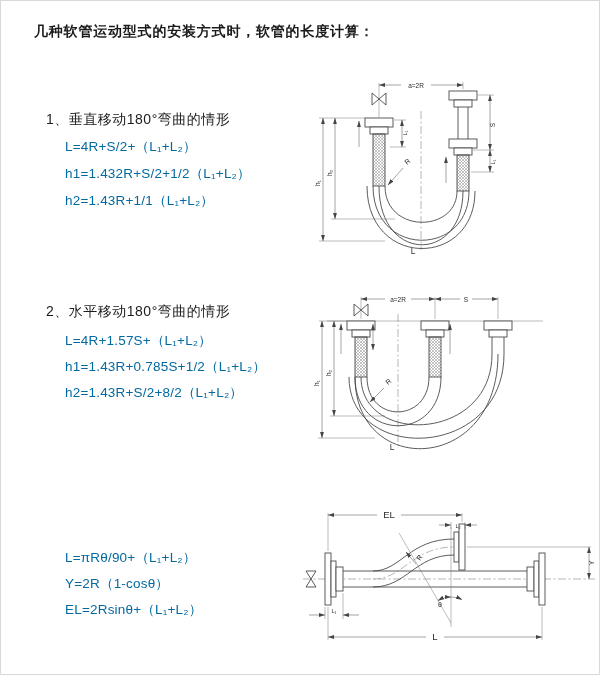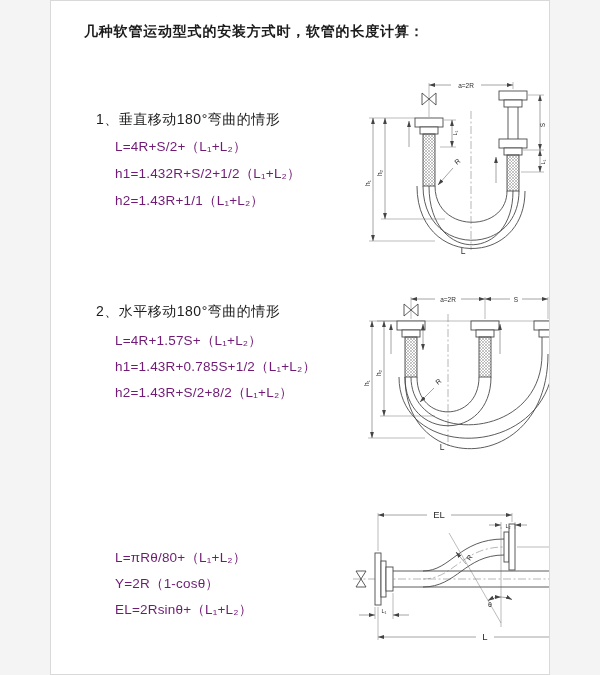--- a/index.html
+++ b/index.html
@@ -1,25 +1,25 @@
 <!DOCTYPE html>
 <html><head>
 <meta charset="utf-8">
 <style>
   html,body{margin:0;padding:0;background:#f4f4f4;}
   .page{
-    position:relative;width:500px;height:675px;margin:0 auto;
+    position:relative;width:600px;height:675px;margin:0 auto;
     background:#ffffff;border:1px solid #d9d9d9;box-sizing:border-box;
     font-family:"Liberation Sans","DejaVu Sans",sans-serif;color:#1c1c1c;
     overflow:hidden;
   }
   .abs{position:absolute;}
   .title{left:33px;top:22px;font-size:14px;font-weight:600;letter-spacing:.8px;}
   .sec-heading{font-size:14px;font-weight:400;letter-spacing:.5px;}
-  .formula{font-size:13.5px;letter-spacing:.2px;color:#701a75;}
+  .formula{font-size:13.5px;letter-spacing:.2px;color:#0369a1;}
   svg{display:block;}
   svg text{font-family:"Liberation Sans","DejaVu Sans",sans-serif;fill:#2e2e2e;}
   .shape{stroke:#4a4a4a;stroke-width:.9;fill:none;}
   .fl{fill:#ffffff;stroke:#4a4a4a;stroke-width:.9;}
   .braid{stroke:#4a4a4a;stroke-width:.9;}
   .dln{stroke:#5a5a5a;stroke-width:.55;fill:none;}
   .thin{stroke:#6a6a6a;stroke-width:.45;fill:none;}
   .cl{stroke:#7a7a7a;stroke-width:.55;fill:none;stroke-dasharray:8 2.5 2 2.5;}
   .lbg{fill:#ffffff;}
   .t65{font-size:6.5px;}
@@ -37,21 +37,21 @@
   <div class="abs sec-heading" style="left:45px;top:110px">1、垂直移动180°弯曲的情形</div>
   <div class="abs formula" style="left:64px;top:137px">L=4R+S/2+（L₁+L₂）</div>
   <div class="abs formula" style="left:64px;top:164px">h1=1.432R+S/2+1/2（L₁+L₂）</div>
   <div class="abs formula" style="left:64px;top:191px">h2=1.43R+1/1（L₁+L₂）</div>
 
   <div class="abs sec-heading" style="left:45px;top:302px">2、水平移动180°弯曲的情形</div>
   <div class="abs formula" style="left:64px;top:331px">L=4R+1.57S+（L₁+L₂）</div>
   <div class="abs formula" style="left:64px;top:357px">h1=1.43R+0.785S+1/2（L₁+L₂）</div>
   <div class="abs formula" style="left:64px;top:383px">h2=1.43R+S/2+8/2（L₁+L₂）</div>
 
-  <div class="abs formula" style="left:64px;top:548px">L=πRθ/80+（L₁+L₂）</div>
+  <div class="abs formula" style="left:64px;top:548px">L=πRθ/90+（L₁+L₂）</div>
   <div class="abs formula" style="left:64px;top:574px">Y=2R（1-cosθ）</div>
   <div class="abs formula" style="left:64px;top:600px">EL=2Rsinθ+（L₁+L₂）</div>
 
   <svg class="abs" style="left:312px;top:72px" width="285" height="185" viewBox="0 0 285 185">
     <defs>
       <marker id="ar1" viewBox="0 0 10 6" markerUnits="userSpaceOnUse" markerWidth="6.5" markerHeight="4" refX="9.5" refY="3" orient="auto-start-reverse">
         <path d="M0,0 L10,3 L0,6 z" fill="#444"></path>
       </marker>
       <pattern id="ht1" width="3" height="3" patternUnits="userSpaceOnUse">
         <path d="M0,3 L3,0 M0,0 L3,3" stroke="#8a8a8a" stroke-width="0.5"></path>

